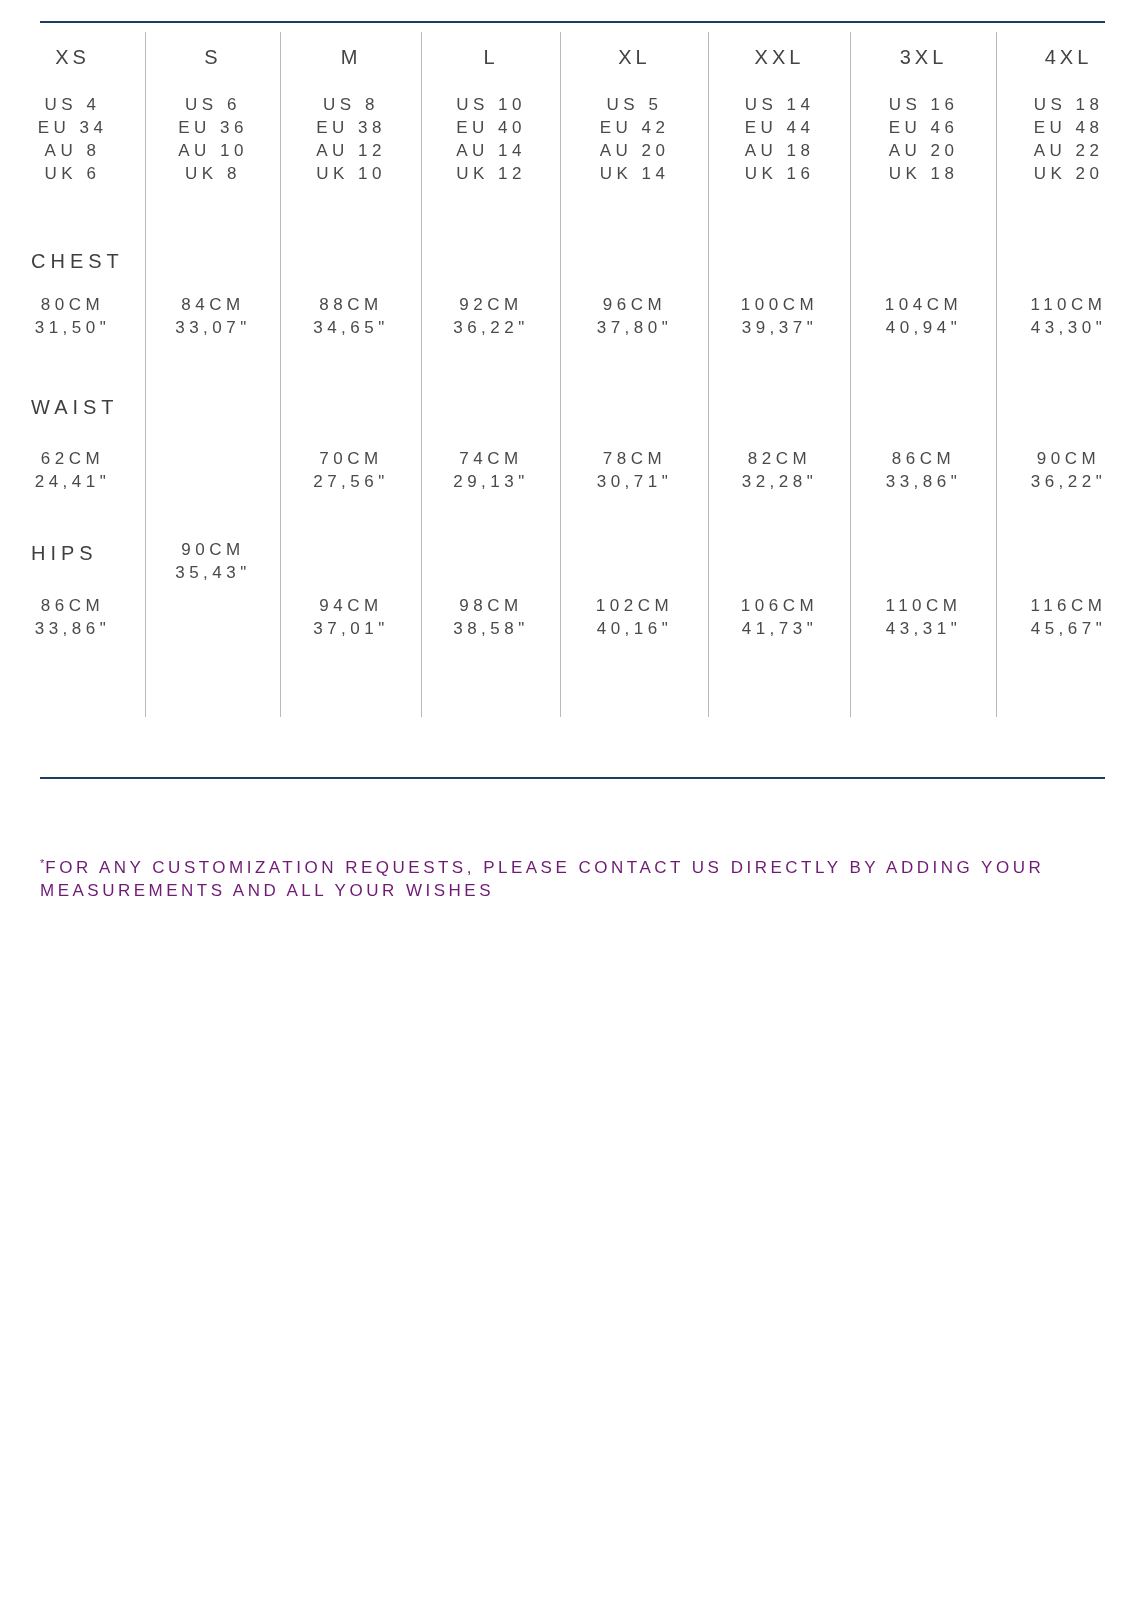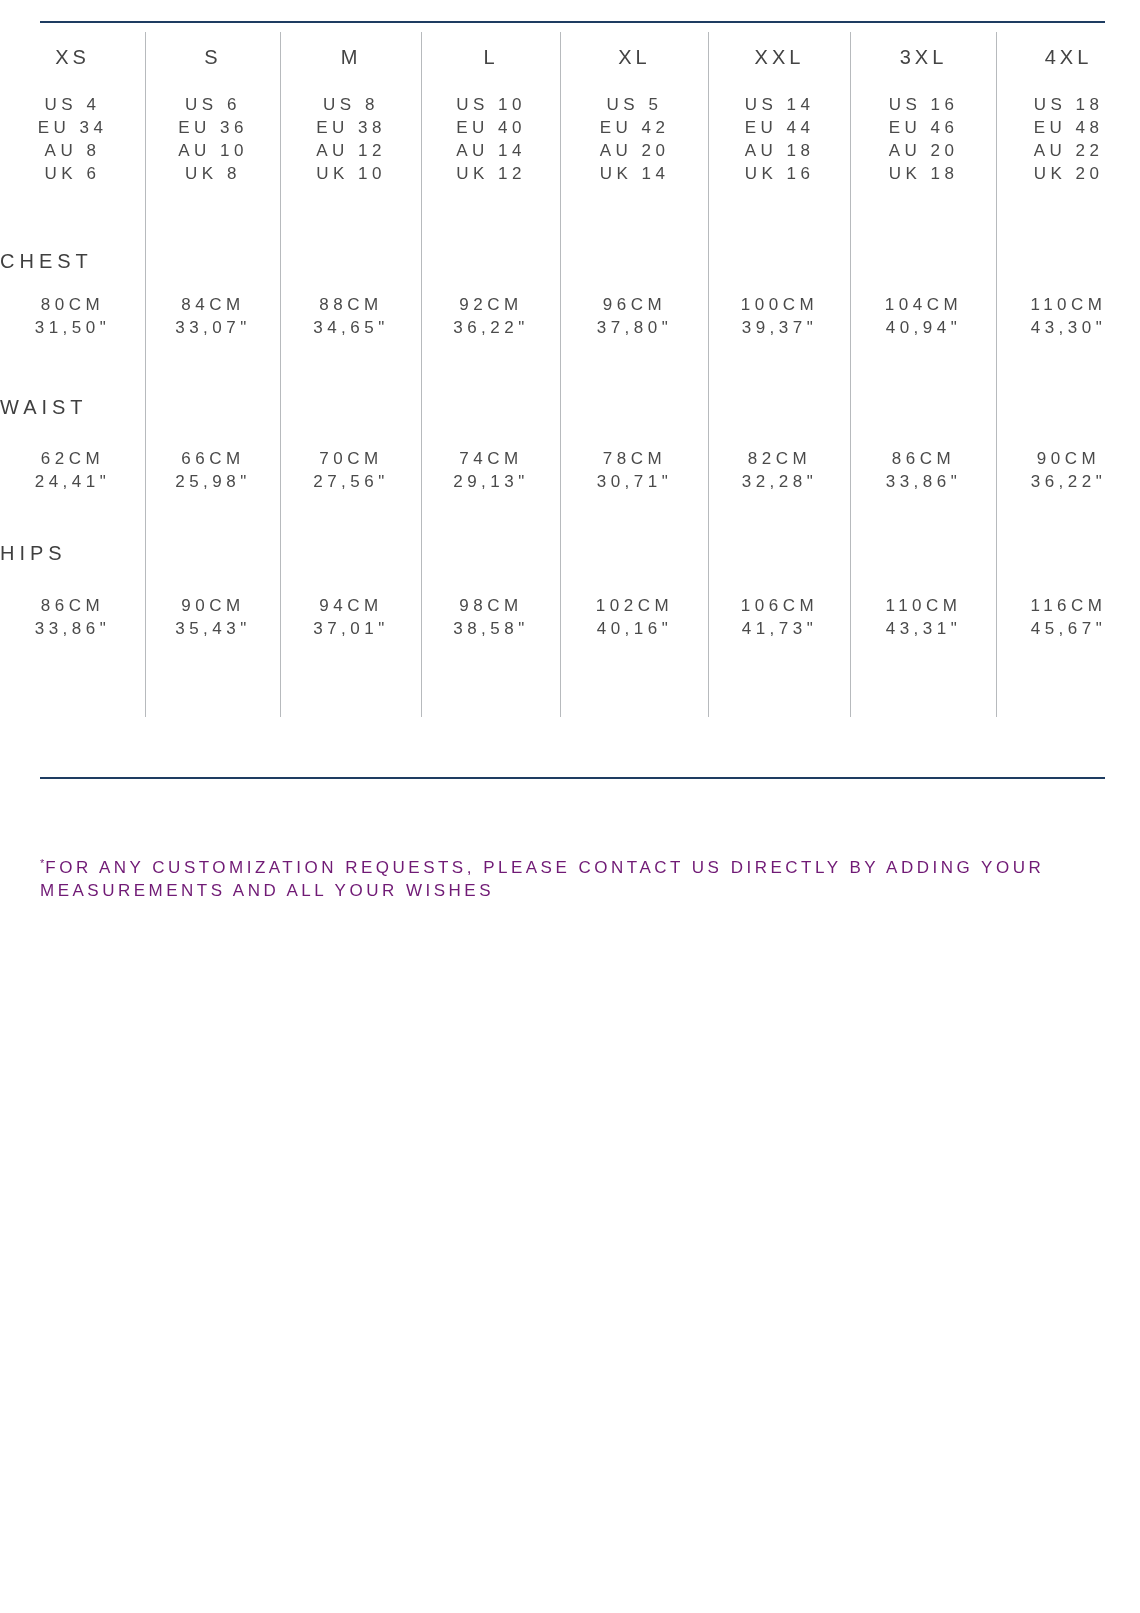--- a/index.html
+++ b/index.html
@@ -48,21 +48,21 @@
   }
   .col{display:flex;flex-direction:column;text-align:center;min-width:0;}
   .col + .col{border-left:1px solid var(--divider);}
 
   .slot{flex:0 0 auto;}
   .s-head{height:50px;padding-top:14px;}
   .size-name{font-size:20px;letter-spacing:4px;color:#444;}
   .s-sizes{height:103px;padding-top:11px;}
   .s-sp1{height:65px;}
   .s-rlabel{
-    height:41px;text-align:left;
+    height:41px;text-align:left;padding-left:31px;
     font-size:20px;letter-spacing:5px;color:#3f3f3f;white-space:nowrap;
   }
   .s-vals{height:48px;padding-top:2px;}
   .s-sp2{height:57px;}
   .s-vals.mid{height:56px;padding-top:10px;}
   .s-sp3{height:49px;}
   .s-vals.low{height:57px;padding-top:11px;}
   .s-tail{flex:1 1 auto;}
 
   .line{
@@ -126,24 +126,20 @@
         <div class="line">UK 8</div>
       </div>
       <div class="slot s-sp1"></div>
       <div class="slot s-rlabel"></div>
       <div class="slot s-vals">
         <div class="line">84CM</div>
         <div class="line">33,07"</div>
       </div>
       <div class="slot s-sp2"></div>
       <div class="slot s-rlabel"></div>
-      <div class="slot s-vals mid">
-        <div class="line">66CM</div>
-        <div class="line">25,98"</div>
-      </div>
       <div class="slot s-sp3"></div>
       <div class="slot s-rlabel"></div>
       <div class="slot s-vals low">
         <div class="line">90CM</div>
         <div class="line">35,43"</div>
       </div>
       <div class="slot s-tail"></div>
     </div>
 
     <div class="col">

